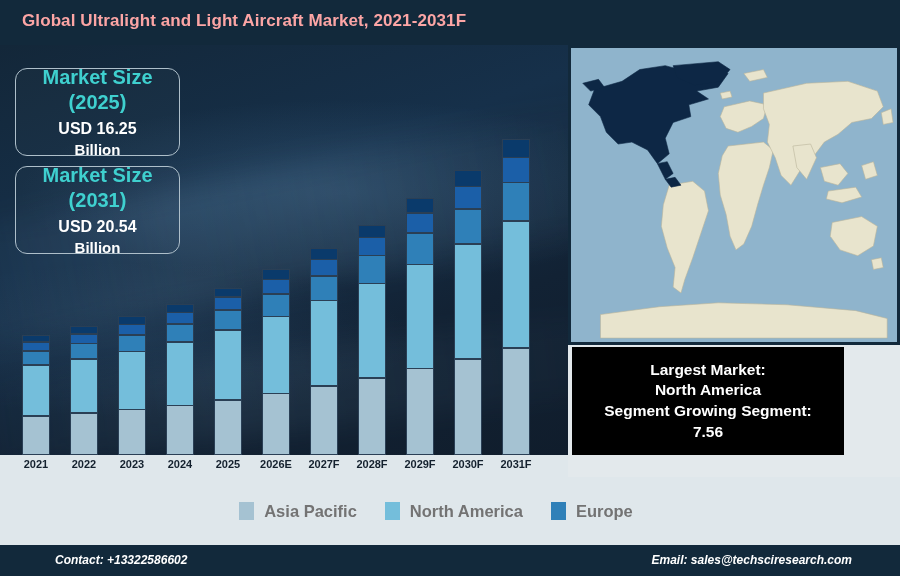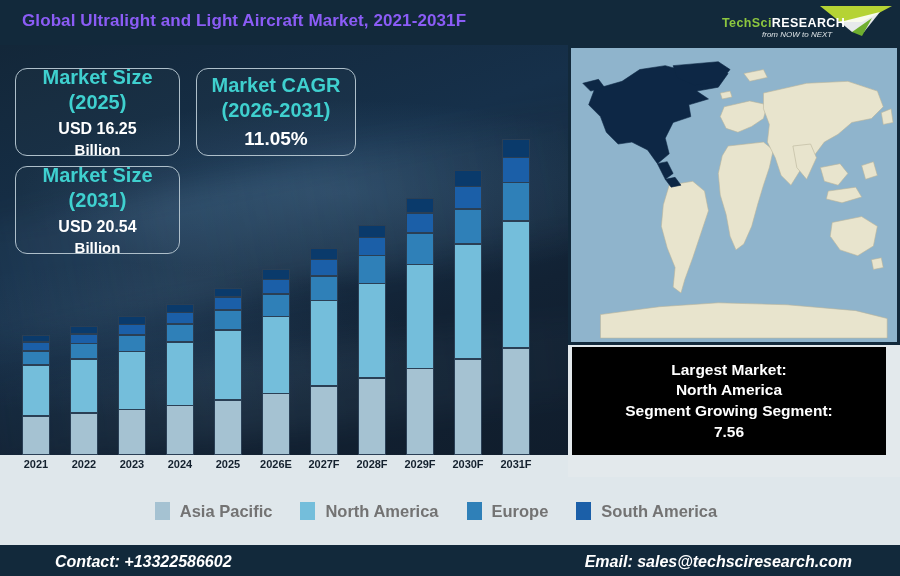--- a/index.html
+++ b/index.html
@@ -15,21 +15,21 @@
     background: #e3e9ec;
   }
 
   
   .header {
     position: absolute; left: 0; top: 0; width: 900px; height: 45px;
     background: #12293b;
   }
   .header-title {
     position: absolute; left: 22px; top: 11px;
-    font-size: 17px; font-weight: bold; color: #8b5cf6;
+    font-size: 17px; font-weight: bold; color: #fca5a5;
     letter-spacing: .1px; white-space: nowrap;
   }
   .logo-wrap {
     position: absolute; right: 6px; top: 2px; width: 182px; height: 42px;
   }
   .logo-swoosh { position: absolute; inset: 0; }
   .logo-text {
     position: absolute; left: 10px; top: 14px;
     font-size: 12.5px; font-weight: bold; letter-spacing: .4px;
     white-space: nowrap;
@@ -64,21 +64,21 @@
     position: absolute; left: 568px; top: 45px; width: 332px; height: 300px;
     background: #12293b; padding: 3px;
   }
   .map-inner {
     position: relative; width: 100%; height: 100%;
     background: #8fb4cc; overflow: hidden;
   }
   .map-inner svg { display: block; width: 100%; height: 100%; }
 
   .black-box {
-    position: absolute; left: 572px; top: 347px; width: 314px; height: 108px;
+    position: absolute; left: 572px; top: 347px; width: 272px; height: 108px;
     background: #000000;
     display: flex; flex-direction: column;
     align-items: center; justify-content: center;
     text-align: center; padding: 4px 8px;
   }
   .black-box div {
     color: #ffffff; font-size: 15.5px; font-weight: bold; line-height: 1.33;
   }
 
   
@@ -132,44 +132,33 @@
     margin-left: 10px; margin-right: 28px; white-space: nowrap;
   }
 
   
   .footer {
     position: absolute; left: 0; top: 545px; width: 900px; height: 31px;
     background: #12293b;
   }
   .footer-text {
     position: absolute; top: 8px;
-    font-size: 16px; font-style: italic; font-weight: bold; color: #ffffff;
+    font-size: 12px; font-style: italic; font-weight: bold; color: #ffffff;
     white-space: nowrap;
   }
   #footer-contact { left: 55px; }
   #footer-email   { right: 48px; }
 </style>
 </head>
 <body>
 
 <div id="root">
 
   <div class="header">
     <div class="header-title">Global Ultralight and Light Aircraft Market, 2021-2031F</div>
-    <div class="logo-wrap">
-      <svg class="logo-swoosh" viewBox="0 0 182 42">
-        <polygon points="108,4 180,4 150,20 128,20" fill="#b5d334"></polygon>
-        <polygon points="128,20 168,10 152,30 140,30" fill="#ffffff" opacity=".9"></polygon>
-        <polygon points="140,30 160,16 150,34" fill="#6fae2f"></polygon>
-      </svg>
-      <div class="logo-text">
-        <span class="logo-tech">TechSci</span><span class="logo-research">RESEARCH</span>
-      </div>
-      <div class="logo-tag">from NOW to NEXT</div>
-    </div>
   </div>
 
   <div class="chart-panel">
     <div class="glow-band glow-1"></div>
     <div class="glow-band glow-2"></div>
     <div class="plot" id="plot">
         <div class="bar" style="left: 22px;">
           <div class="seg" title="Middle East &amp; Africa 2021: 0.48" style="height: 7.43135px; background: rgb(10, 58, 107);"></div>
           <div class="seg" title="South America 2021: 0.62" style="height: 9.59883px; background: rgb(27, 95, 168);"></div>
           <div class="seg" title="Europe 2021: 0.95" style="height: 14.7079px; background: rgb(47, 128, 184);"></div>
@@ -248,24 +237,20 @@
         </div>
       </div>
   </div>
 
   <div class="kpi" id="kpi-size-2025">
     <div class="kpi-title">Market Size (2025)</div>
     <div class="kpi-value">USD 16.25</div>
     <div class="kpi-unit">Billion</div>
   </div>
 
-  <div class="kpi" id="kpi-cagr">
-    <div class="kpi-title">Market CAGR (2026-2031)</div>
-    <div class="kpi-value big">11.05%</div>
-  </div>
 
   <div class="kpi" id="kpi-size-2031">
     <div class="kpi-title">Market Size (2031)</div>
     <div class="kpi-value">USD 20.54</div>
     <div class="kpi-unit">Billion</div>
   </div>
 
   <div class="map-panel">
     <div class="map-inner">
       <svg viewBox="0 0 332 300" preserveAspectRatio="none">
@@ -323,24 +308,20 @@
         <span class="legend-label">Asia Pacific</span>
       </div>
       <div class="legend-item">
         <span class="legend-swatch" style="background: rgb(116, 190, 219);"></span>
         <span class="legend-label">North America</span>
       </div>
       <div class="legend-item">
         <span class="legend-swatch" style="background: rgb(47, 128, 184);"></span>
         <span class="legend-label">Europe</span>
       </div>
-      <div class="legend-item">
-        <span class="legend-swatch" style="background: rgb(27, 95, 168);"></span>
-        <span class="legend-label">South America</span>
-      </div>
     </div>
 
   <div class="footer">
     <div class="footer-text" id="footer-contact">Contact: +13322586602</div>
     <div class="footer-text" id="footer-email">Email: sales@techsciresearch.com</div>
   </div>
 
 </div>
 
 </body></html>

